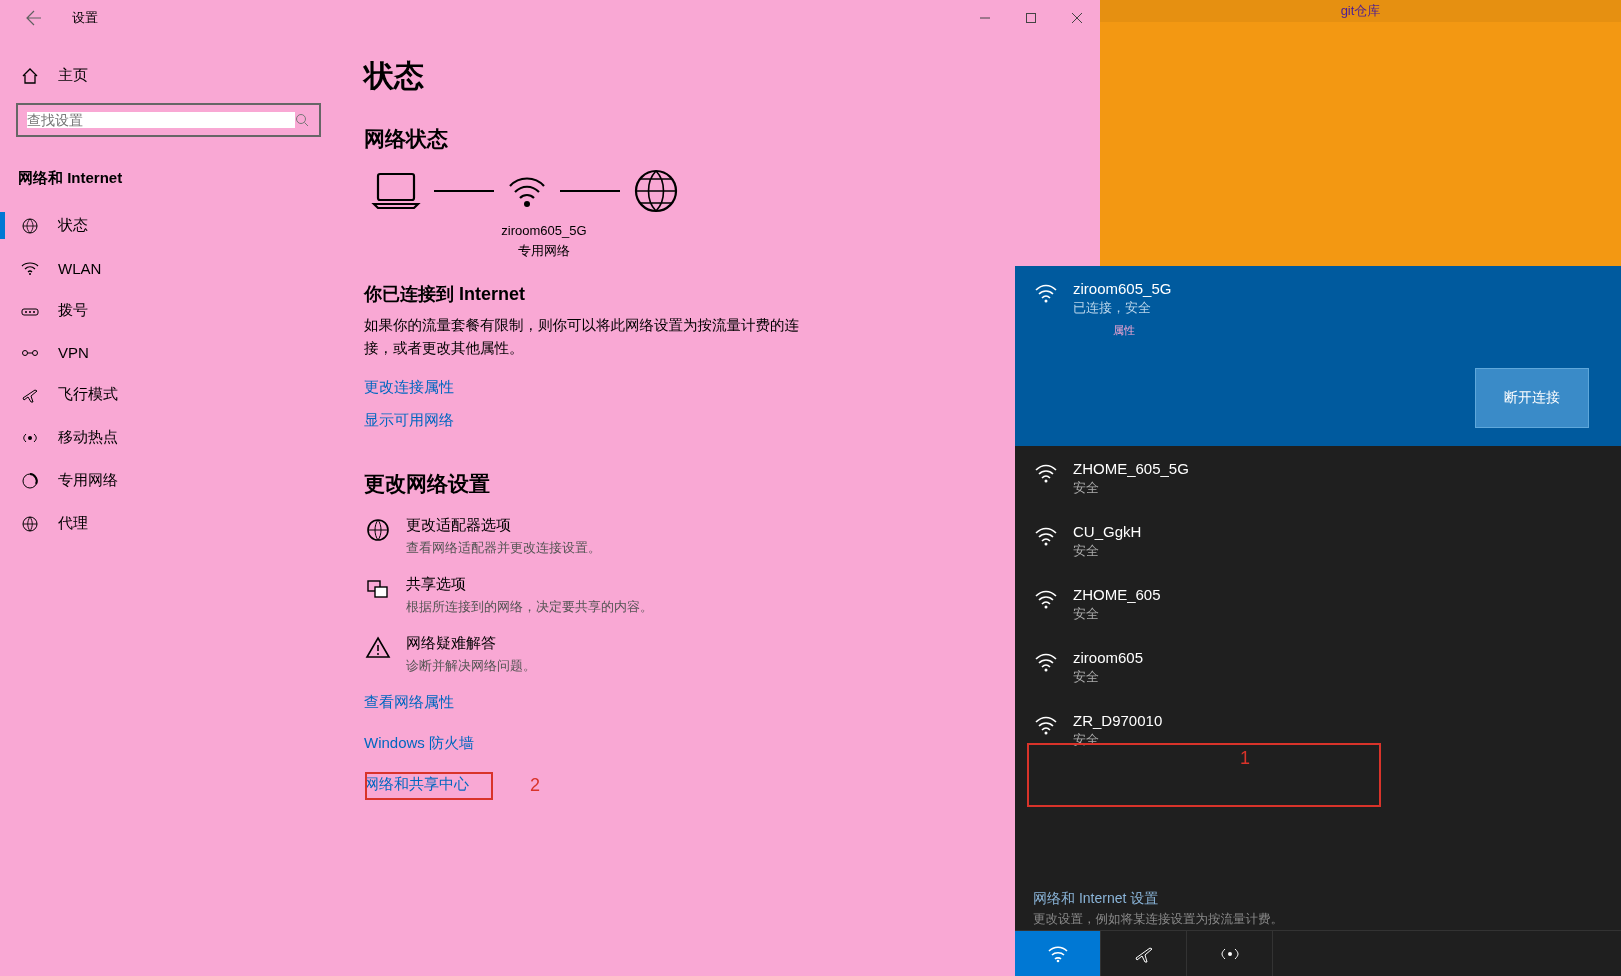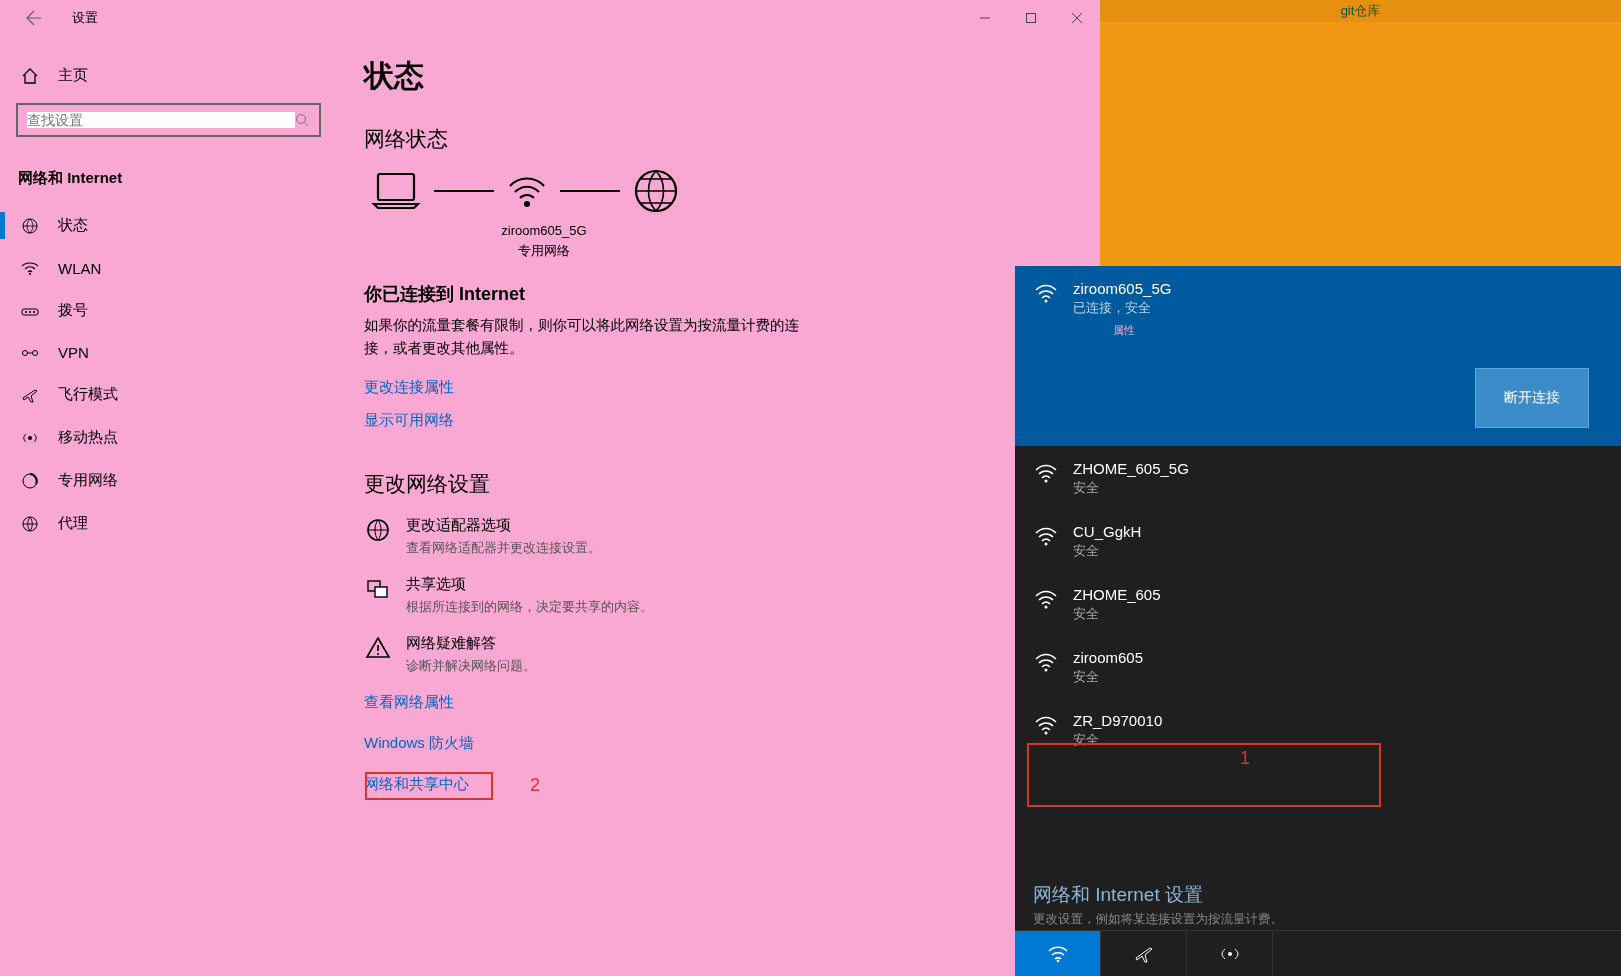--- a/index.html
+++ b/index.html
@@ -17,21 +17,21 @@
   .home-row { display: flex; align-items: center; gap: 18px; padding: 10px 0 18px 4px; font-size: 15px; }
   .search-box { width: 305px; height: 34px; border: 1px solid #f9a8d4; display: flex; align-items: center; padding: 0 10px; margin-bottom: 22px; outline: 2px solid #666; outline-offset: -2px; }
   .search-box input { flex: 1; border: none; outline: none; font-size: 14px; color: #888; font-family: inherit; }
   .sidebar-heading { font-size: 15px; font-weight: 600; padding: 10px 0 16px 2px; }
   .nav-item { display: flex; align-items: center; gap: 18px; padding: 12px 0 12px 4px; font-size: 15px; position: relative; }
   .nav-item.active::before { content: ""; position: absolute; left: -16px; top: 8px; bottom: 8px; width: 5px; background: #0078d4; }
   .nav-icon { width: 20px; display: flex; align-items: center; justify-content: center; }
   
   .content { flex: 1; padding: 20px 24px; }
   .page-h1 { font-size: 30px; font-weight: 600; margin-bottom: 28px; }
-  .section-h2 { font-size: 21px; font-weight: 400; margin: 10px 0 14px; }
+  .section-h2 { font-size: 21px; font-weight: 700; margin: 10px 0 14px; }
   .diagram { display: flex; align-items: center; gap: 12px; margin: 12px 0 4px 6px; }
   .diag-line { width: 60px; height: 2px; background: #000; }
   .diag-caption { text-align: center; font-size: 13px; margin: 6px 0 0 120px; width: 120px; line-height: 1.5; }
   .status-desc-title { font-size: 18px; font-weight: 600; margin-top: 22px; }
   .status-desc { font-size: 14.5px; margin-top: 8px; max-width: 440px; line-height: 1.6; }
   .link { color: #0067c0; font-size: 15px; display: inline-block; margin-top: 18px; cursor: pointer; }
   .link + .link-block { margin-top: 14px; }
   .link-block { display: block; }
   
   .option-list { margin-top: 12px; }
@@ -39,37 +39,37 @@
   .option-icon { width: 28px; height: 28px; flex-shrink: 0; display: flex; align-items: center; justify-content: center; }
   .option-title { font-size: 15px; }
   .option-desc { font-size: 13px; color: #555; margin-top: 4px; }
   
   .red-box-1 { position: absolute; border: 2px solid #d9332a; left: 1027px; top: 743px; width: 354px; height: 64px; pointer-events: none; z-index: 50; }
   .red-label-1 { position: absolute; color: #d9332a; font-size: 18px; left: 1240px; top: 748px; z-index: 50; }
   .red-box-2 { position: absolute; border: 2px solid #d9332a; left: 365px; top: 772px; width: 128px; height: 28px; pointer-events: none; }
   .red-label-2 { position: absolute; color: #d9332a; font-size: 18px; left: 530px; top: 775px; }
   
   .bg-window { position: absolute; left: 1100px; top: 0; width: 521px; height: 266px; background: #f39812; }
-  .bg-window-title { text-align: center; font-size: 13px; color: #14532d; padding: 2px 0; background: rgba(0,0,0,0.05); }
+  .bg-window-title { text-align: center; font-size: 13px; color: #4c1d95; padding: 2px 0; background: rgba(0,0,0,0.05); }
   
   .flyout { position: absolute; left: 1015px; top: 266px; width: 606px; height: 710px; background: #1f1f1f; color: #fff; display: flex; flex-direction: column; }
   .net-list { flex: 1; overflow: hidden; }
   .net-item { display: flex; align-items: flex-start; gap: 14px; padding: 14px 18px 12px; }
   .net-item.connected { background: #005a9e; padding-bottom: 18px; flex-wrap: wrap; }
   .net-icon { width: 26px; height: 26px; flex-shrink: 0; display: flex; align-items: center; justify-content: center; }
   .net-info { flex: 1; }
   .net-name { font-size: 15px; color: #fff; }
   .net-sub { font-size: 13px; color: #b8d4ea; margin-top: 2px; }
   .net-item:not(.connected) .net-sub { color: #aaa; }
   .net-props { color: #f9a8d4; font-size: 11px; margin: 6px 0 10px 40px; }
   .disconnect-row { width: 100%; display: flex; justify-content: flex-end; margin-top: 6px; padding-right: 14px; }
   .disconnect-btn { background: #3a8bc8; border: 1px solid #5fa8db; color: #fff; padding: 20px 28px; font-size: 14px; font-family: inherit; }
   
   .flyout-footer-link { padding: 12px 18px 2px; }
-  .flyout-footer-link .ft { color: #8ab4d8; font-size: 19px; }
+  .flyout-footer-link .ft { color: #8ab4d8; font-size: 14px; }
   .flyout-footer-link .fd { color: #888; font-size: 12.5px; margin-top: 3px; }
   .flyout-bottom { display: flex; height: 46px; border-top: 1px solid #333; }
   .flyout-bottom div { width: 86px; display: flex; align-items: center; justify-content: center; color: #fff; border-right: 1px solid #333; }
   .flyout-bottom div.active { background: #0078d4; }
   
   svg { display: block; }
 </style>
 </head>
 <body>
 

